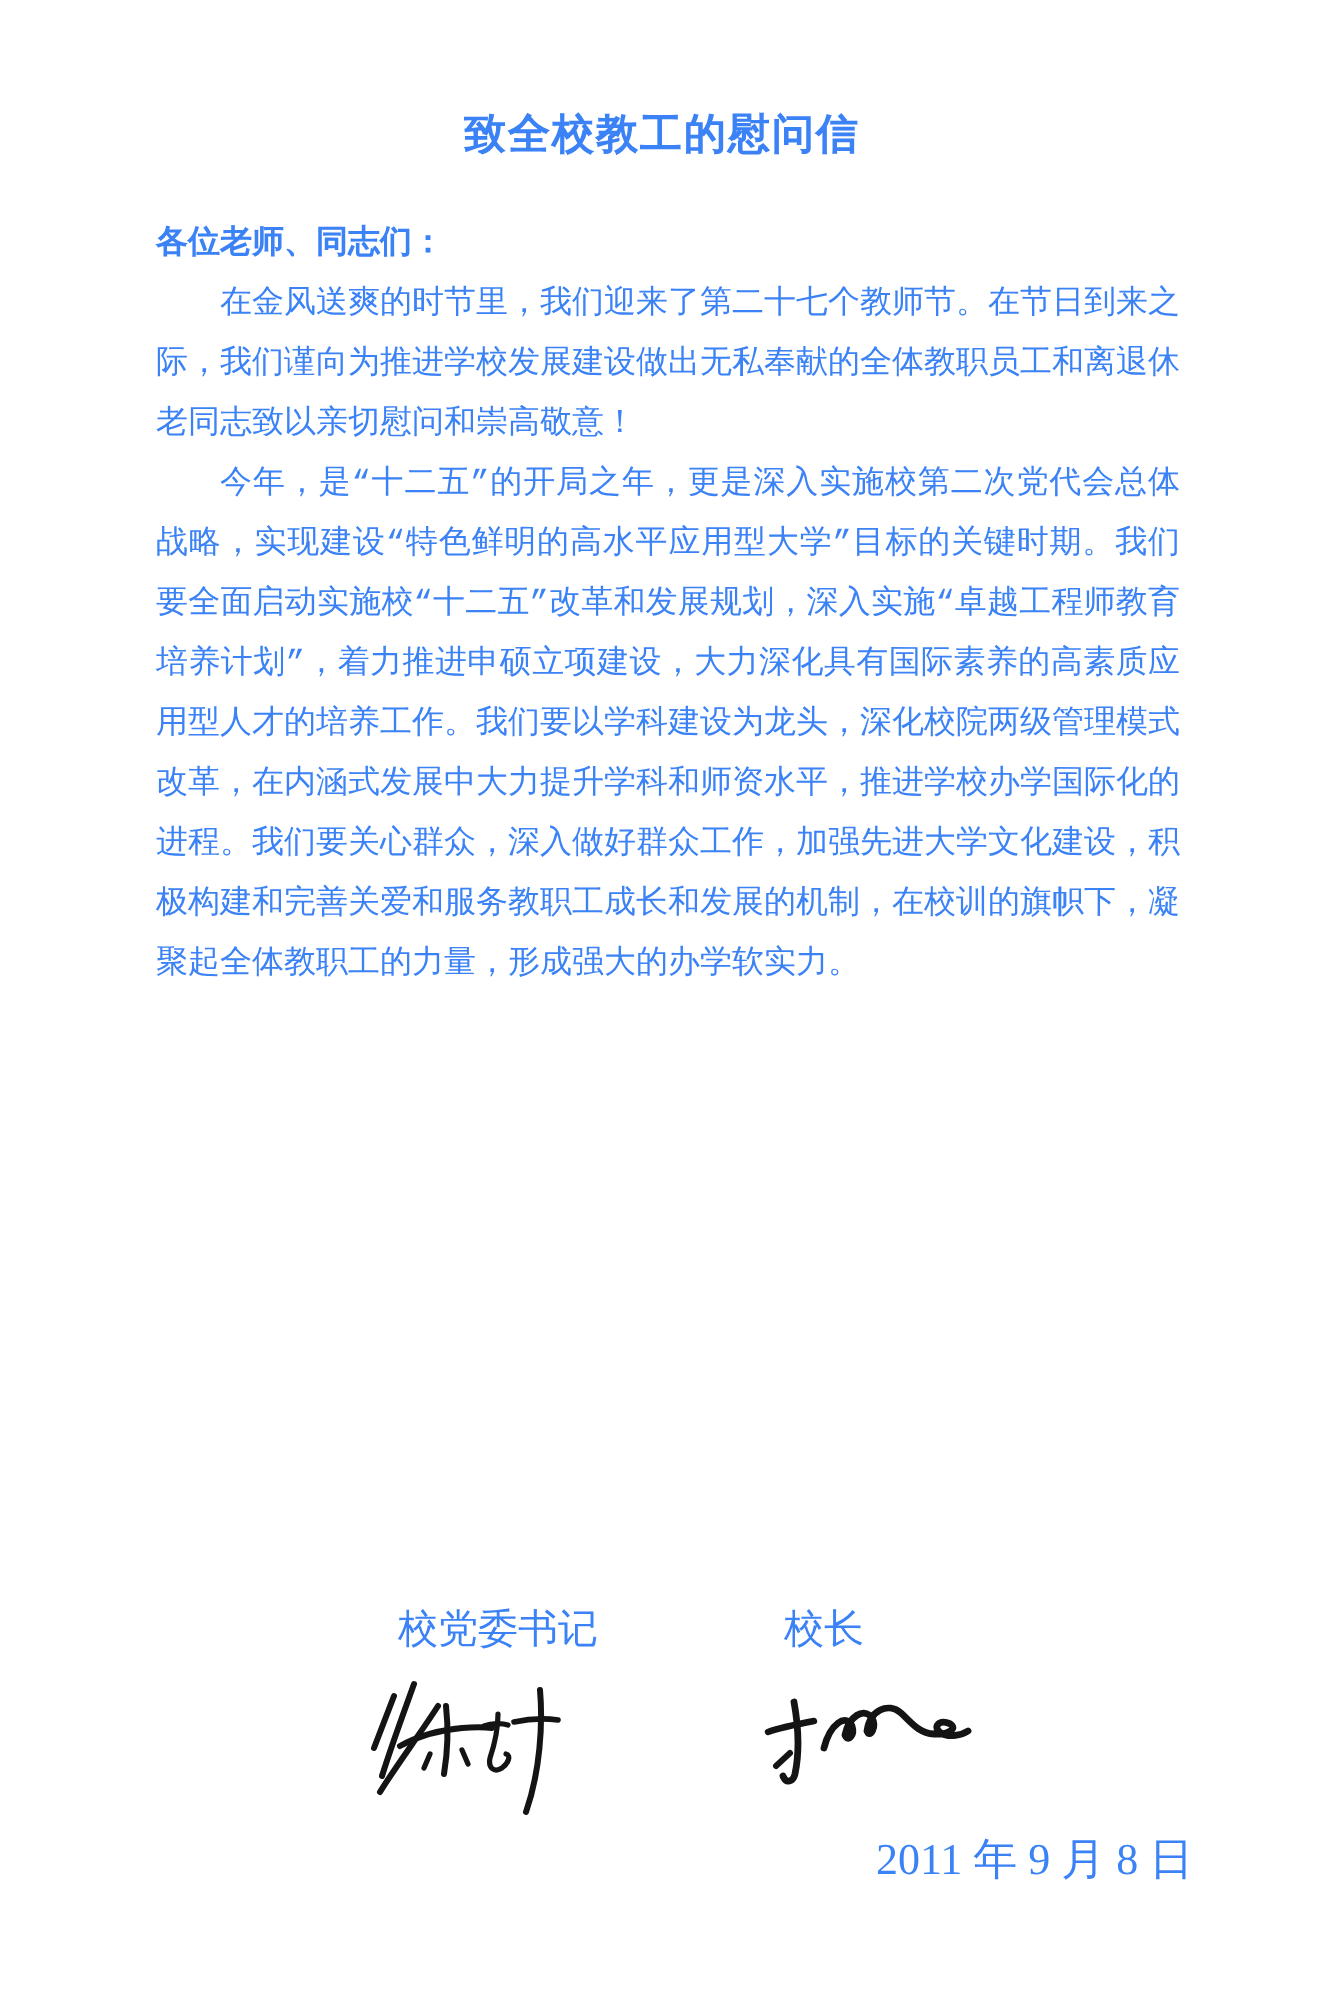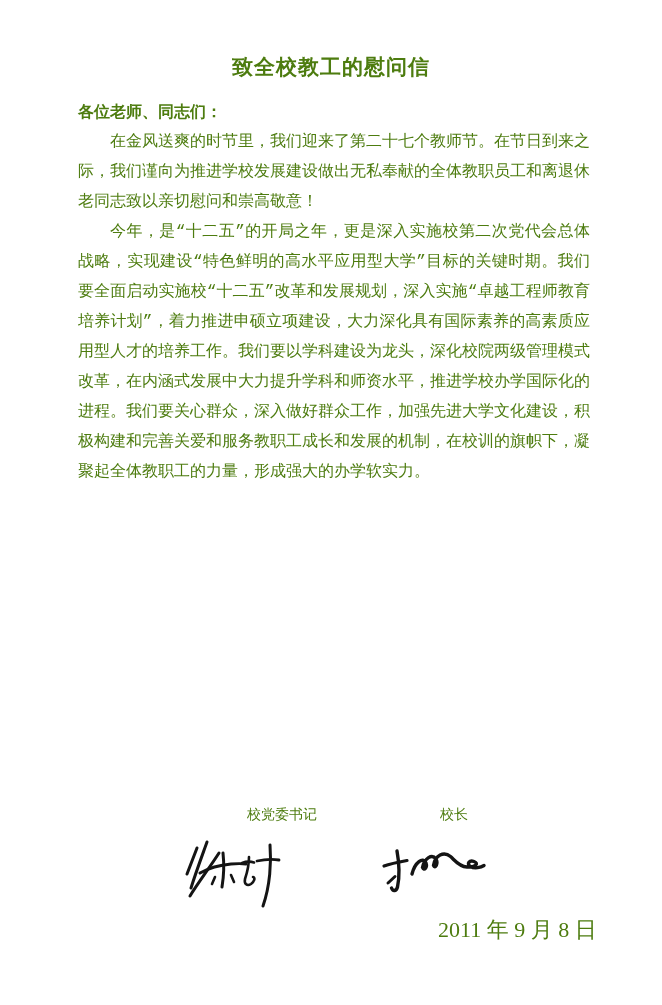--- a/index.html
+++ b/index.html
@@ -5,60 +5,59 @@
   html, body {
     margin: 0;
     padding: 0;
     background: #ffffff;
   }
   .page {
     position: relative;
     width: 662px;
     height: 1005px;
     background: #ffffff;
-    color: #4d7c0f;
+    color: #3b82f6;
     font-family: "Liberation Serif", "DejaVu Serif", serif;
     overflow: hidden;
   }
   .doc-title {
     margin: 0;
     padding-top: 52px;
     text-align: center;
     font-size: 21px;
     line-height: 30px;
     font-weight: bold;
     letter-spacing: 1px;
   }
   .content {
     position: absolute;
     left: 78px;
-    top: 97px;
+    top: 107px;
     width: 512px;
   }
   .salutation {
     font-size: 16px;
     line-height: 30px;
     font-weight: bold;
     margin: 0;
   }
   .body-para {
     font-size: 16px;
     line-height: 30px;
     margin: 0;
     text-align: justify;
     text-indent: 2em;
     word-break: break-all;
     font-family: Liberation Mono, monospace;
   }
   .sig-label {
     position: absolute;
-    font-size: 14px;
+    font-size: 20px;
     line-height: 18px;
     white-space: nowrap;
-    margin-left: 48px;
   }
   .sig-label-secretary { left: 199px; top: 806px; }
   .sig-label-president { left: 392px; top: 806px; }
   .sig-svg {
     position: absolute;
   }
   .sig-svg-secretary { left: 183px; top: 834px; }
   .sig-svg-president  { left: 374px; top: 844px; }
   .letter-date {
     position: absolute;

